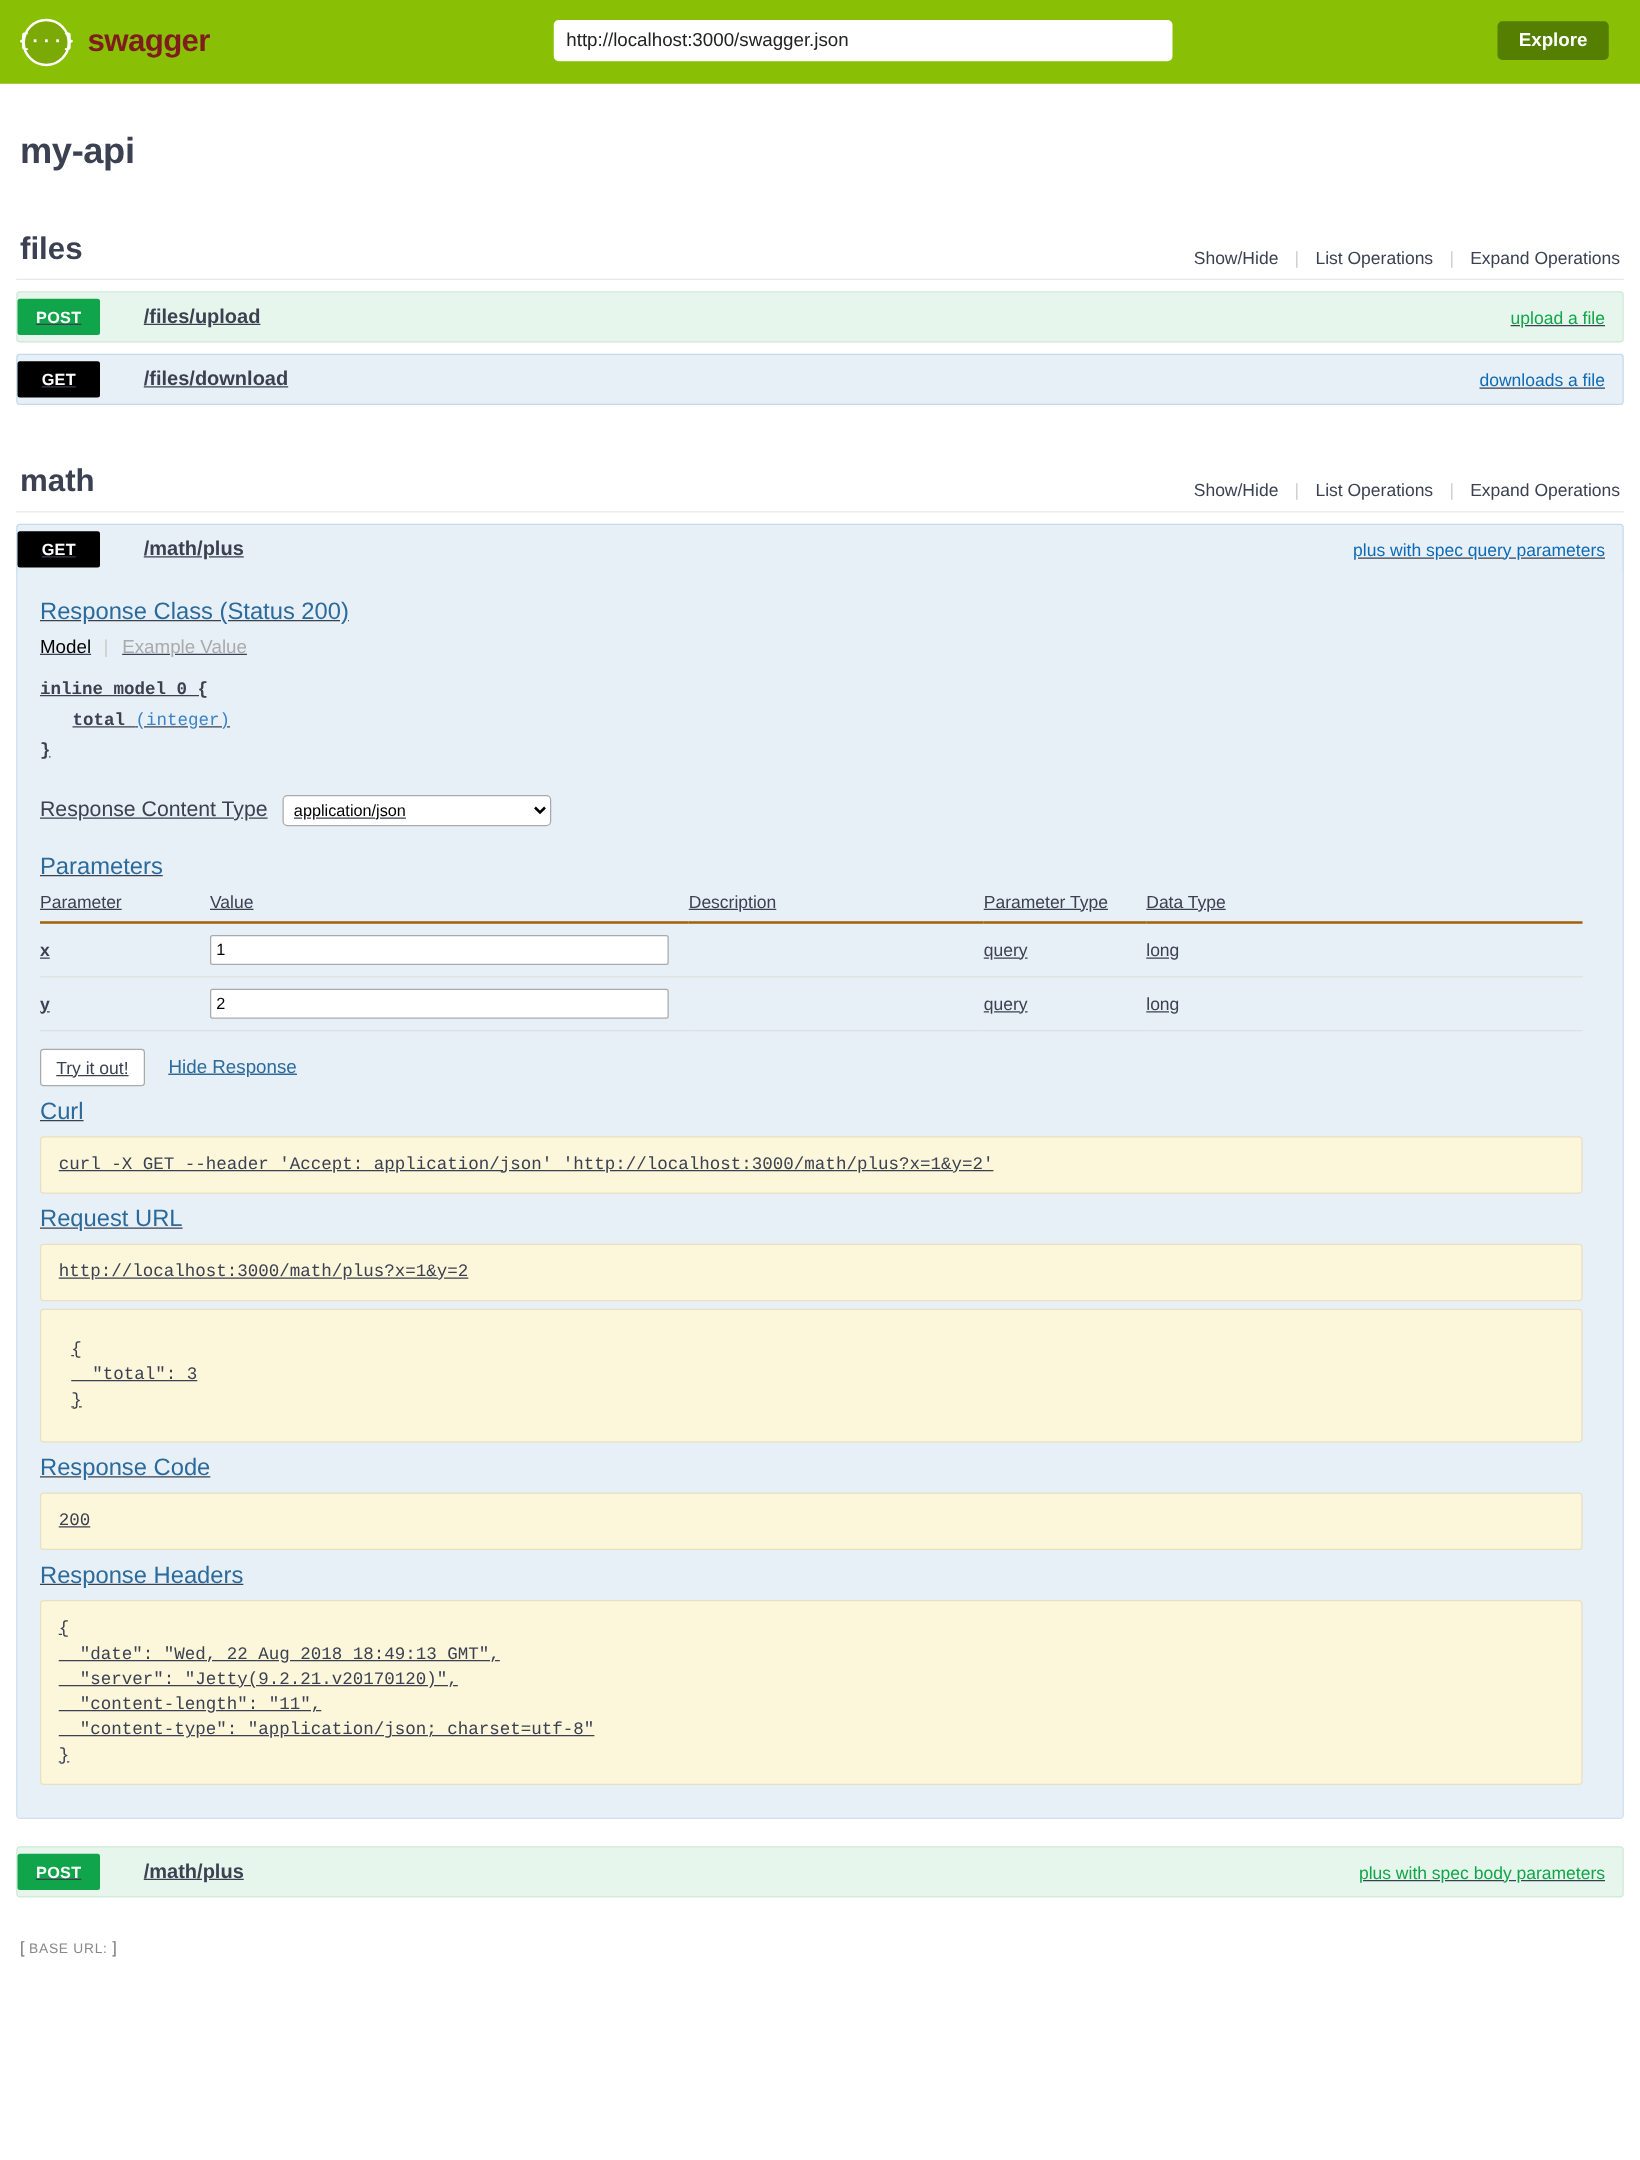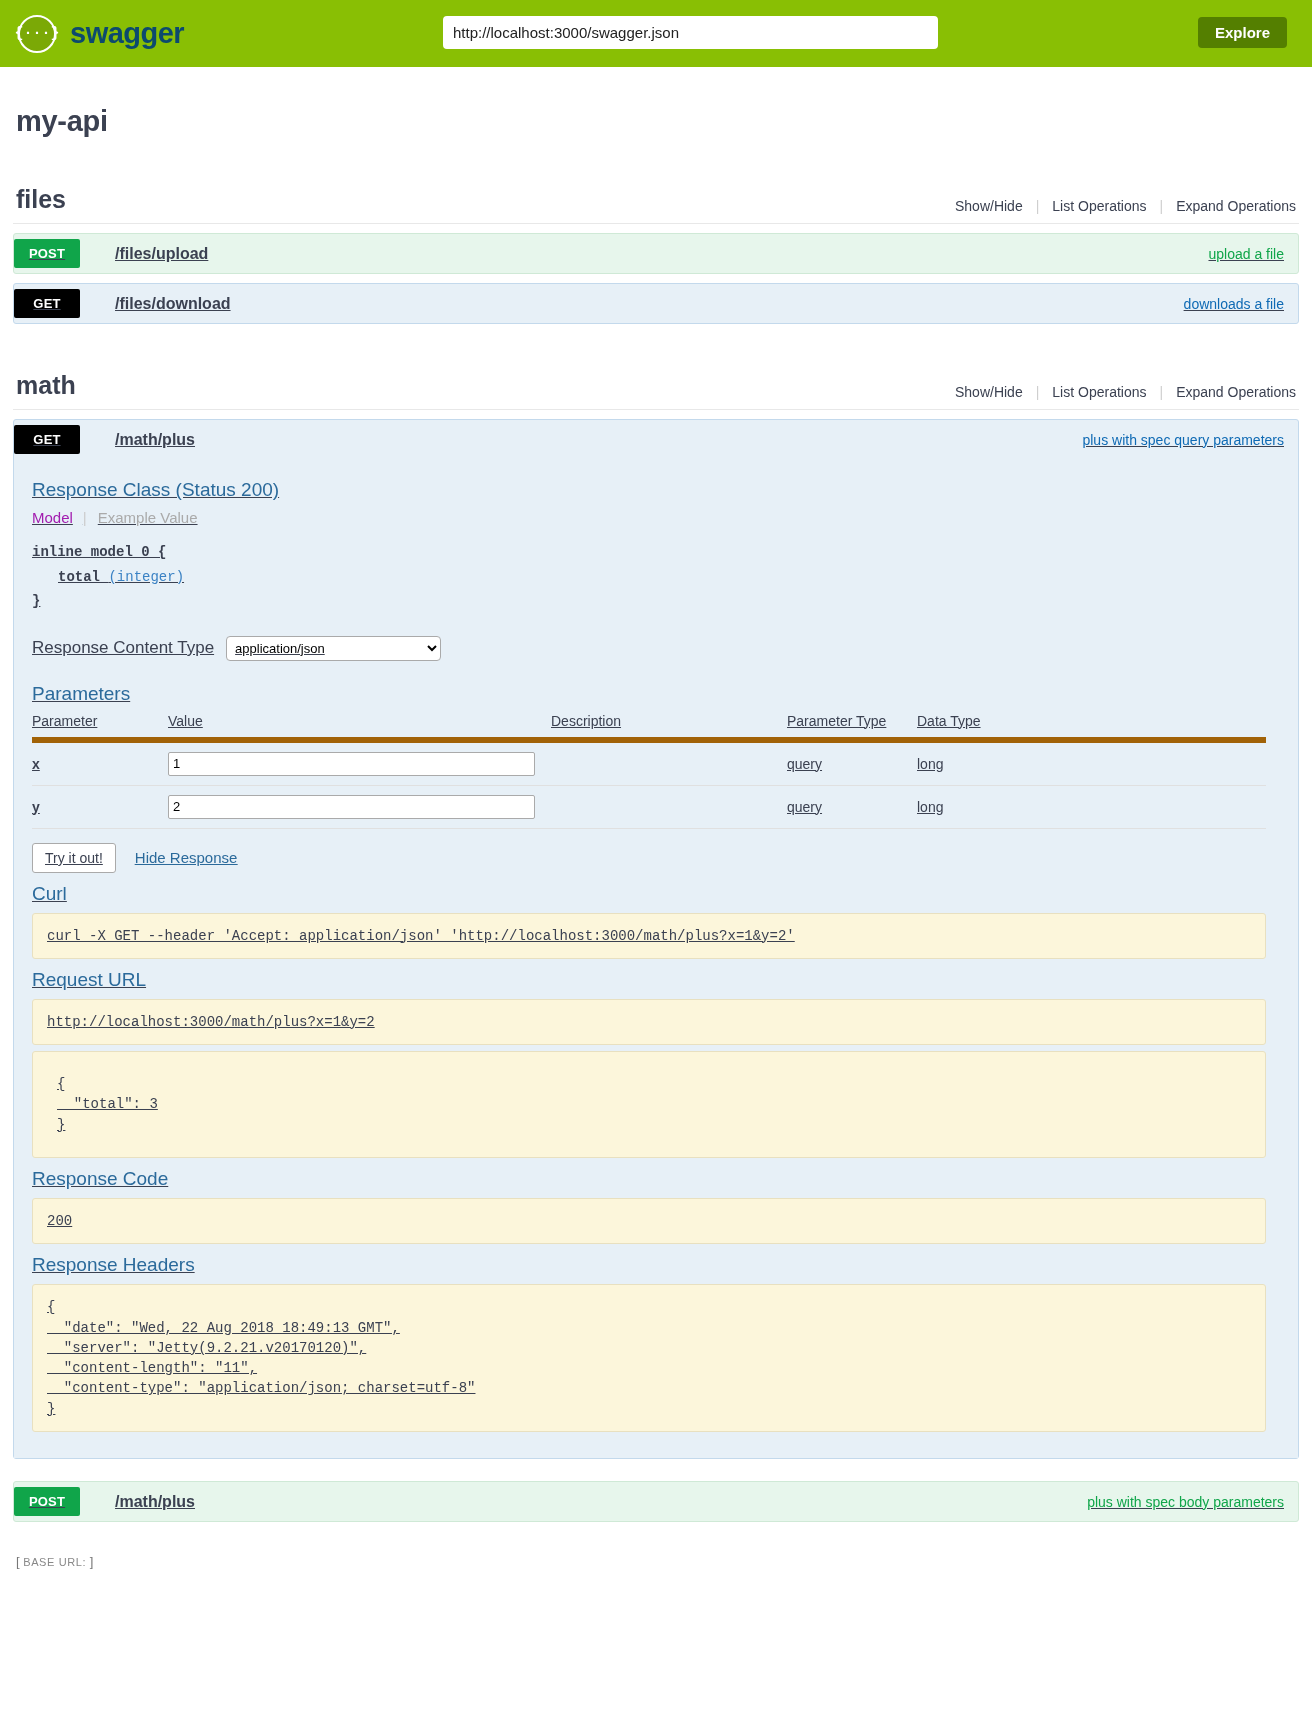--- a/index.html
+++ b/index.html
@@ -27,22 +27,22 @@
     border-radius: 50%;
     background: #7ba906;
     border: 2px solid #ffffff;
     display: flex; align-items: center; justify-content: center;
     color: #ffffff;
     font-family: "Liberation Mono", monospace;
     font-size: 15px;
     font-weight: bold;
   }
   .logo-text {
-    color: #0c4a6e;
-    font-size: 29px;
+    color: #7f1d1d;
+    font-size: 25px;
     font-weight: bold;
     letter-spacing: -0.5px;
   }
   .url-input {
     position: absolute;
     left: 443px;
     top: 16px;
     width: 495px;
     height: 33px;
     border: 2px solid #ffffff;
@@ -168,21 +168,21 @@
     margin: 10px 0 8px 0;
     font-weight: normal;
   }
   .tabs {
     display: flex;
     align-items: center;
     gap: 0;
     font-size: 15px;
     margin-bottom: 14px;
   }
-  .tabs .tab { padding-right: 10px; color: #a21caf; cursor: pointer; }
+  .tabs .tab { padding-right: 10px; color: #000000; cursor: pointer; }
   .tabs .tab.inactive { color: #aaaaaa; padding-left: 11px; cursor: pointer; }
   .tabs .tab-sep { color: #cccccc; }
 
   .model-block {
     font-family: "Liberation Mono", monospace;
     font-size: 14px;
     color: #3b4151;
     line-height: 1.75;
     margin-bottom: 22px;
   }
@@ -212,21 +212,21 @@
     width: 100%;
     border-collapse: collapse;
     margin-bottom: 6px;
   }
   table.params th {
     text-align: left;
     font-size: 14px;
     font-weight: normal;
     color: #3b4151;
     padding: 0 0 8px 0;
-    border-bottom: 6px solid #a16207;
+    border-bottom: 2px solid #a16207;
   }
   table.params td {
     padding: 9px 0;
     font-size: 14px;
     border-bottom: 1px solid #e0e0e0;
     vertical-align: middle;
   }
   table.params td.pname { font-weight: bold; width: 136px; }
   table.params td.pvalue { width: 383px; }
   table.params td.pdesc { width: 236px; }

